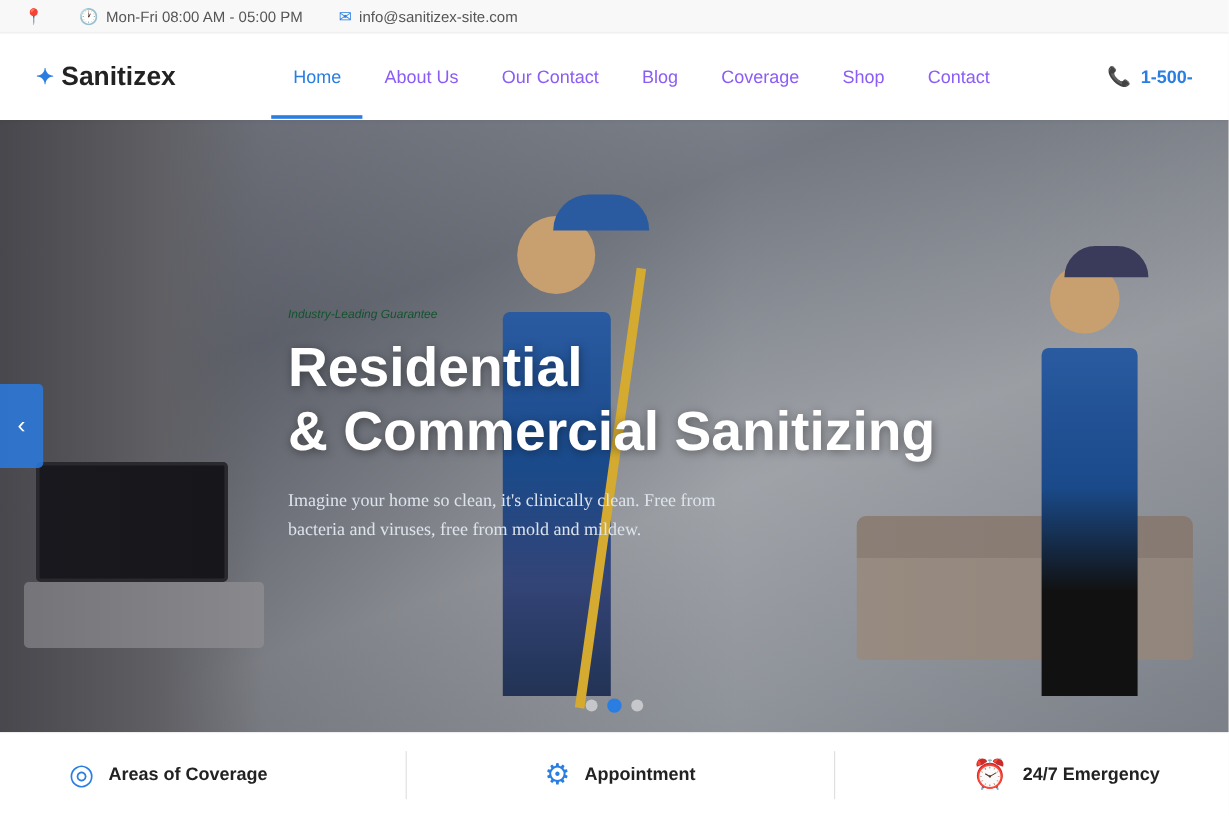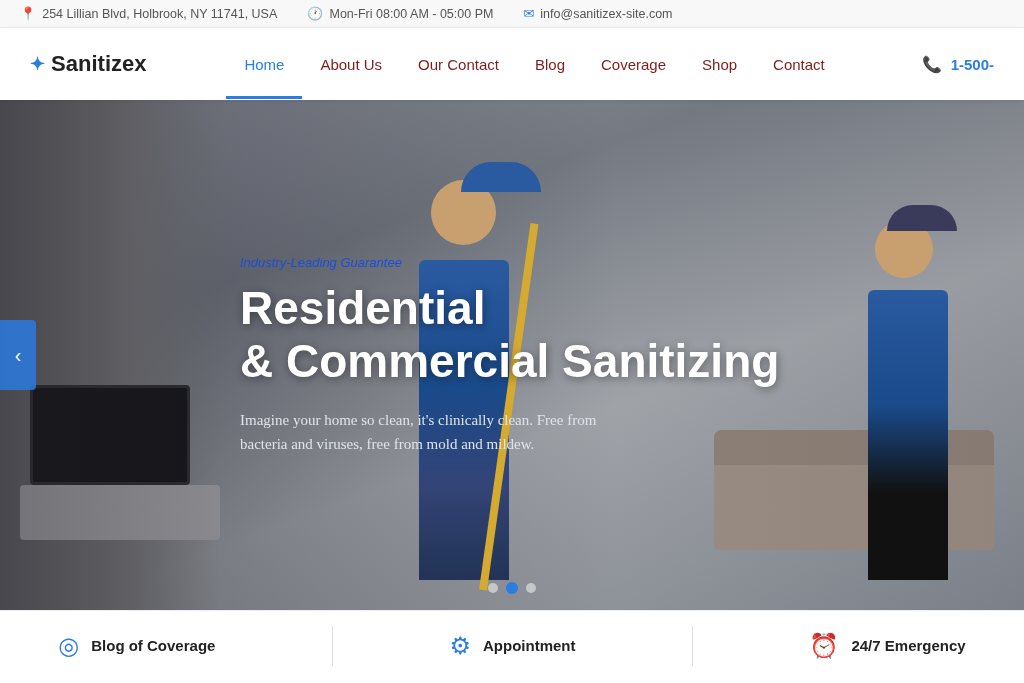--- a/index.html
+++ b/index.html
@@ -52,21 +52,21 @@
       font-size: 18px;
     }
     nav {
       display: flex;
       align-items: center;
       gap: 0;
     }
     .nav-item {
       padding: 26px 18px;
       font-size: 15px;
-      color: #7f1d1d;
+      color: #8b5cf6;
       cursor: pointer;
       position: relative;
       font-weight: 500;
       white-space: nowrap;
     }
     .nav-item.active {
       color: #2a7de1;
     }
     .nav-item.active::after {
       content: '';
@@ -218,22 +218,22 @@
     
     .hero-content {
       position: absolute;
       left: 240px;
       top: 50%;
       transform: translateY(-50%);
       z-index: 10;
       max-width: 560px;
     }
     .hero-tag {
-      color: #1d4ed8;
-      font-size: 13px;
+      color: #14532d;
+      font-size: 10px;
       font-style: italic;
       margin-bottom: 12px;
       font-weight: 400;
     }
     .hero-title {
       font-size: 46px;
       font-weight: 800;
       color: #fff;
       line-height: 1.15;
       margin-bottom: 20px;
@@ -312,21 +312,20 @@
       height: 40px;
       background: #e0e0e0;
     }
   </style>
 </head>
 <body>
 
 <div class="top-bar">
   <div class="top-bar-item">
     <span class="top-bar-icon">📍</span>
-    <span>254 Lillian Blvd, Holbrook, NY 11741, USA</span>
   </div>
   <div class="top-bar-item">
     <span class="top-bar-icon">🕐</span>
     <span>Mon-Fri 08:00 AM - 05:00 PM</span>
   </div>
   <div class="top-bar-item">
     <span class="top-bar-icon">✉</span>
     <span>info@sanitizex-site.com</span>
   </div>
 </div>
@@ -391,21 +390,21 @@
   <div class="slider-dots">
     <div class="dot"></div>
     <div class="dot active"></div>
     <div class="dot"></div>
   </div>
 </section>
 
 <div class="bottom-bar">
   <div class="bottom-bar-item">
     <span class="bottom-bar-icon">◎</span>
-    <span class="bottom-bar-text">Blog of Coverage</span>
+    <span class="bottom-bar-text">Areas of Coverage</span>
   </div>
   <div class="bottom-divider"></div>
   <div class="bottom-bar-item">
     <span class="bottom-bar-icon">⚙</span>
     <span class="bottom-bar-text">Appointment</span>
   </div>
   <div class="bottom-divider"></div>
   <div class="bottom-bar-item">
     <span class="bottom-bar-icon">⏰</span>
     <span class="bottom-bar-text">24/7 Emergency</span>

